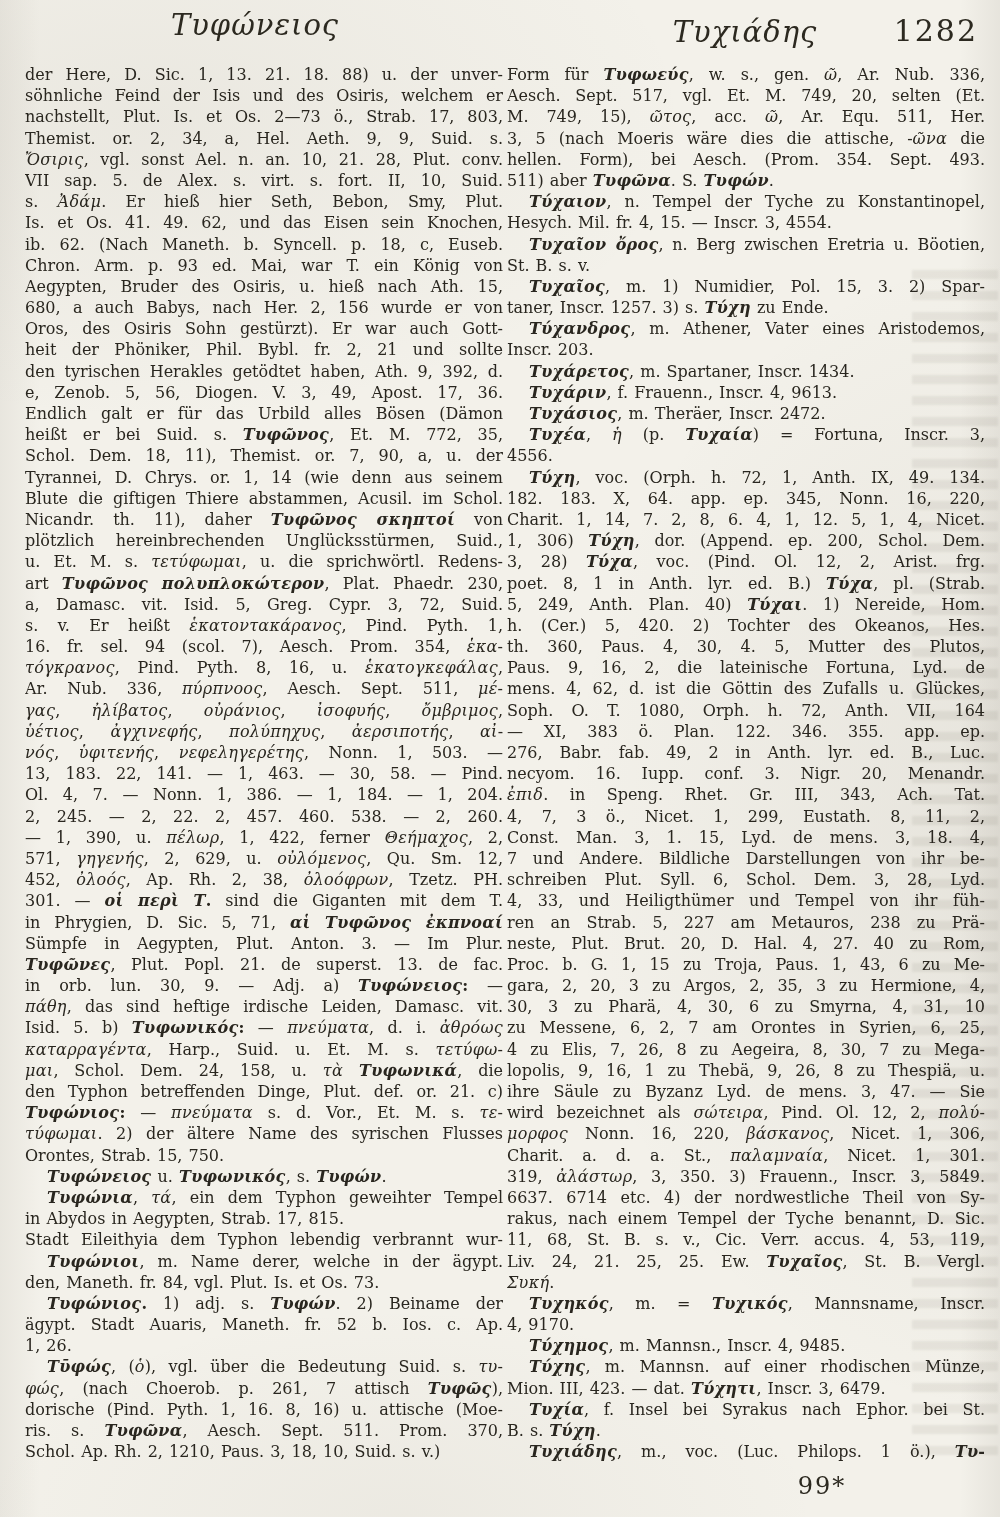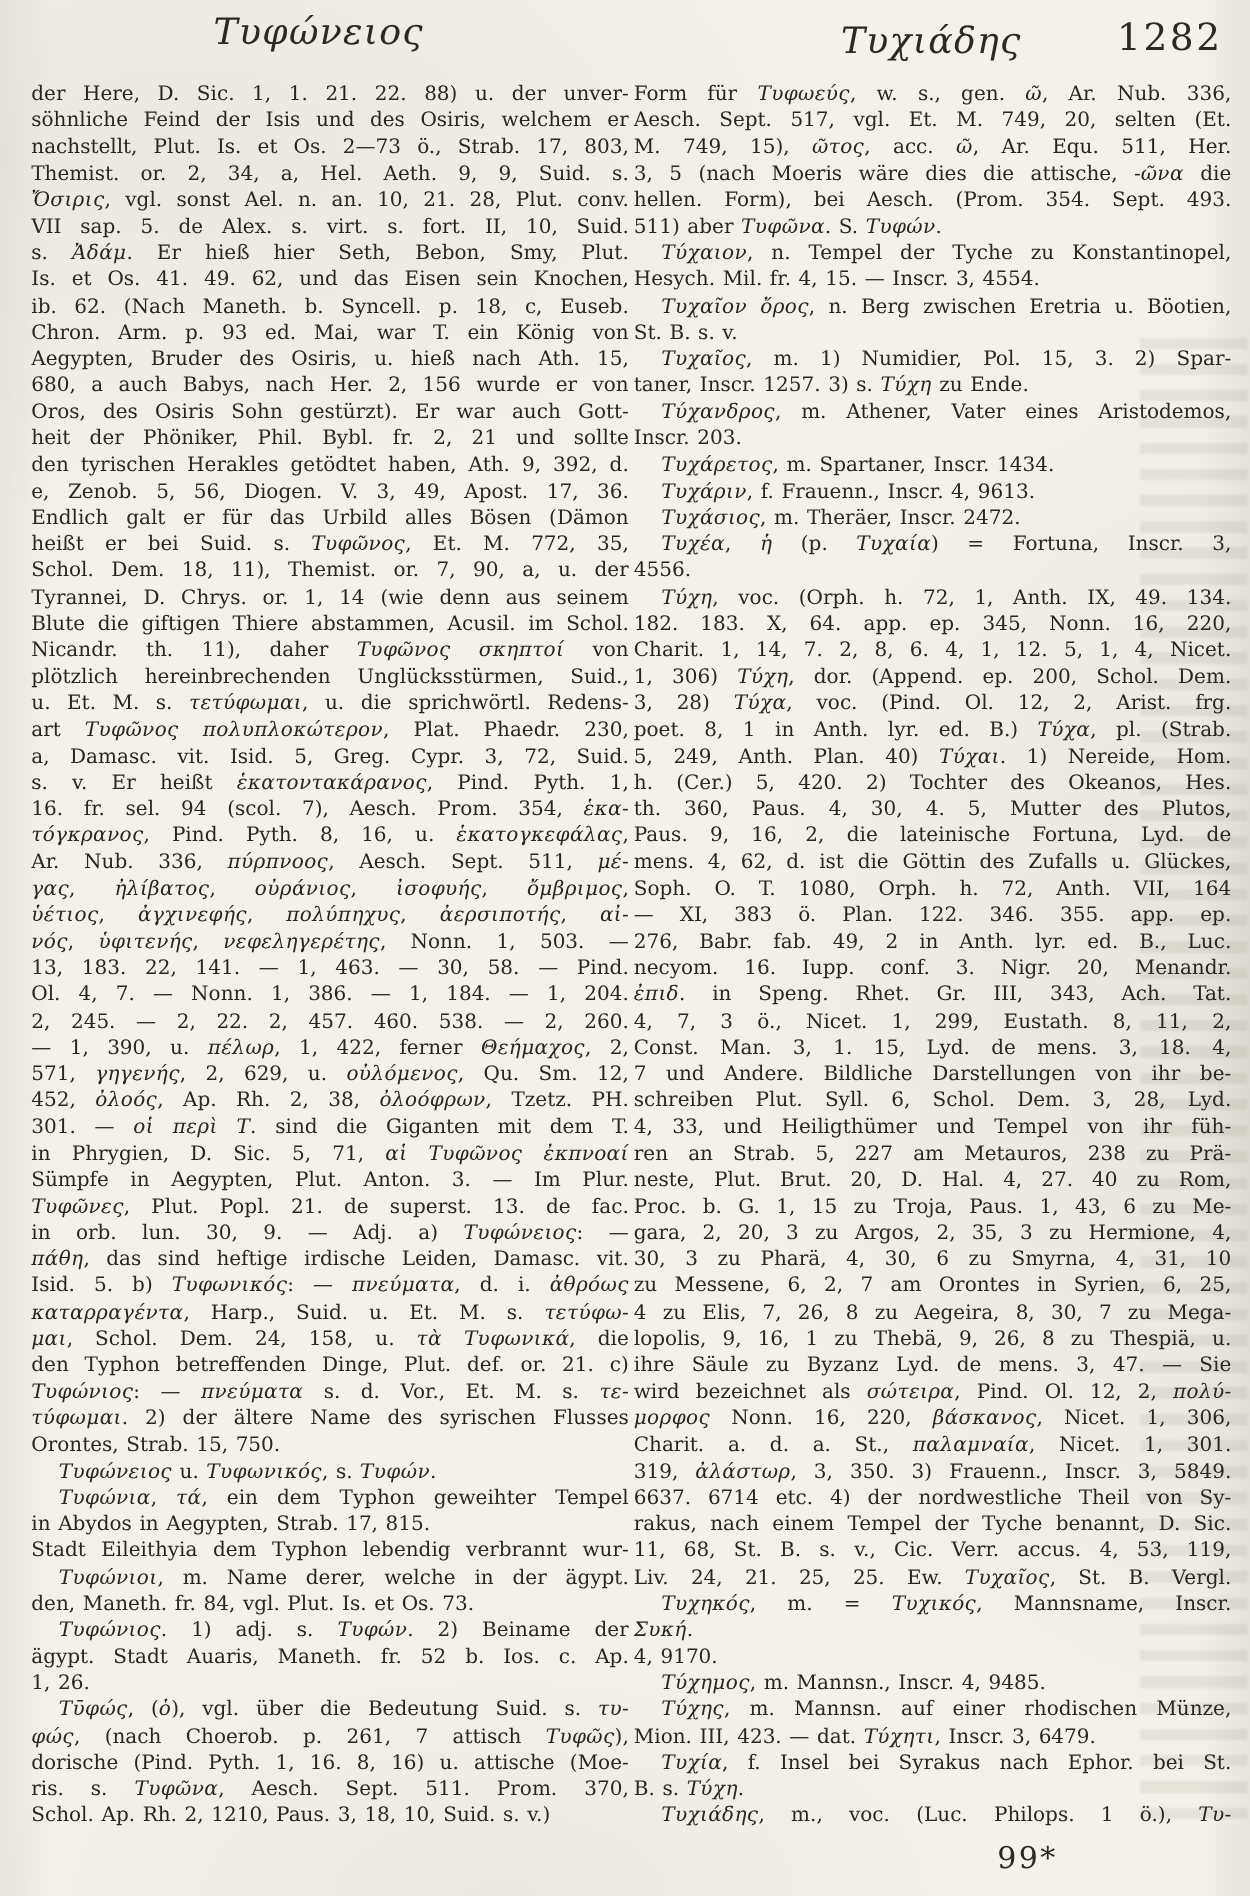--- a/index.html
+++ b/index.html
@@ -43,40 +43,40 @@
   .col-left{left:25px;}
   .col-right{left:507px;}
   .ln{
     height:21.2px;overflow:hidden;white-space:normal;
     text-align:justify;text-align-last:justify;
     word-spacing:1px;
   }
   .ln.end{text-align-last:left;}
   .ln.ind{text-indent:22px;}
   .gk{font-style:italic;letter-spacing:0.3px;}
-  .hw{font-weight:400;}
+  .hw{font-weight:700;}
   .signature{
     position:absolute;top:1472px;left:742px;width:160px;text-align:center;
     font-size:24px;letter-spacing:2px;color:#2c2920;
   }
 </style>
 </head>
 <body>
 
 <div class="page">
   <div class="bleed"></div>
 
   <div class="running-head rh-left">Τυφώνειος</div>
 
   <div class="running-head rh-right">Τυχιάδης</div>
 
   <div class="running-head pagenum">1282</div>
 
   <div class="col col-left">
-      <div class="ln">der Here, D. Sic. 1, 1. 21. 22. 88) u. der unver-</div>
+      <div class="ln">der Here, D. Sic. 1, 13. 21. 18. 88) u. der unver-</div>
       <div class="ln">söhnliche Feind der Isis und des Osiris, welchem er</div>
       <div class="ln">nachstellt, Plut. Is. et Os. 2—73 ö., Strab. 17, 803,</div>
       <div class="ln">Themist. or. 2, 34, a, Hel. Aeth. 9, 9, Suid. s.</div>
       <div class="ln"><i class="gk">Ὄσιρις</i>, vgl. sonst Ael. n. an. 10, 21. 28, Plut. conv.</div>
       <div class="ln">VII sap. 5. de Alex. s. virt. s. fort. II, 10, Suid.</div>
       <div class="ln">s. <i class="gk">Ἀδάμ</i>. Er hieß hier Seth, Bebon, Smy, Plut.</div>
       <div class="ln">Is. et Os. 41. 49. 62, und das Eisen sein Knochen,</div>
       <div class="ln">ib. 62. (Nach Maneth. b. Syncell. p. 18, c, Euseb.</div>
       <div class="ln">Chron. Arm. p. 93 ed. Mai, war T. ein König von</div>
       <div class="ln">Aegypten, Bruder des Osiris, u. hieß nach Ath. 15,</div>
@@ -188,22 +188,22 @@
       <div class="ln">lopolis, 9, 16, 1 zu Thebä, 9, 26, 8 zu Thespiä, u.</div>
       <div class="ln">ihre Säule zu Byzanz Lyd. de mens. 3, 47. — Sie</div>
       <div class="ln">wird bezeichnet als <i class="gk">σώτειρα</i>, Pind. Ol. 12, 2, <i class="gk">πολύ</i>-</div>
       <div class="ln"><i class="gk">μορφος</i> Nonn. 16, 220, <i class="gk">βάσκανος</i>, Nicet. 1, 306,</div>
       <div class="ln">Charit. a. d. a. St., <i class="gk">παλαμναία</i>, Nicet. 1, 301.</div>
       <div class="ln">319, <i class="gk">ἀλάστωρ</i>, 3, 350. 3) Frauenn., Inscr. 3, 5849.</div>
       <div class="ln">6637. 6714 etc. 4) der nordwestliche Theil von Sy-</div>
       <div class="ln">rakus, nach einem Tempel der Tyche benannt, D. Sic.</div>
       <div class="ln">11, 68, St. B. s. v., Cic. Verr. accus. 4, 53, 119,</div>
       <div class="ln">Liv. 24, 21. 25, 25. Ew. <b class="hw"><i class="gk">Τυχαῖος</i></b>, St. B. Vergl.</div>
+      <div class="ln end"><i class="gk">Συκή</i>.</div>
       <div class="ln ind"><b class="hw"><i class="gk">Τυχηκός</i></b>, m. = <b class="hw"><i class="gk">Τυχικός</i></b>, Mannsname, Inscr.</div>
-      <div class="ln end"><i class="gk">Συκή</i>.</div>
       <div class="ln end">4, 9170.</div>
       <div class="ln ind end"><b class="hw"><i class="gk">Τύχημος</i></b>, m. Mannsn., Inscr. 4, 9485.</div>
       <div class="ln ind"><b class="hw"><i class="gk">Τύχης</i></b>, m. Mannsn. auf einer rhodischen Münze,</div>
       <div class="ln end">Mion. III, 423. — dat. <b class="hw"><i class="gk">Τύχητι</i></b>, Inscr. 3, 6479.</div>
       <div class="ln ind"><b class="hw"><i class="gk">Τυχία</i></b>, f. Insel bei Syrakus nach Ephor. bei St.</div>
       <div class="ln end">B. s. <b class="hw"><i class="gk">Τύχη</i></b>.</div>
       <div class="ln ind"><b class="hw"><i class="gk">Τυχιάδης</i></b>, m., voc. (Luc. Philops. 1 ö.), <b class="hw"><i class="gk">Τυ</i>-</b></div>
     </div>
 
   <div class="signature">99*</div>

